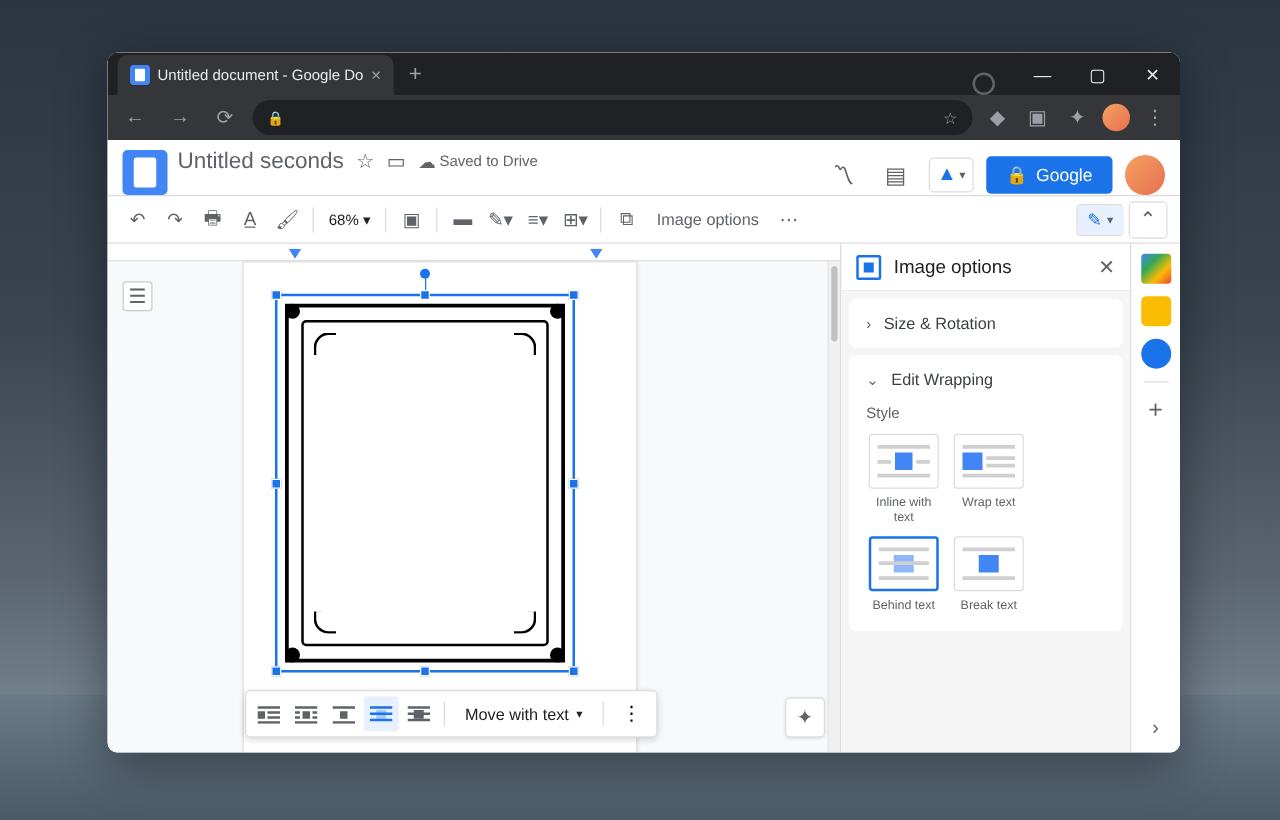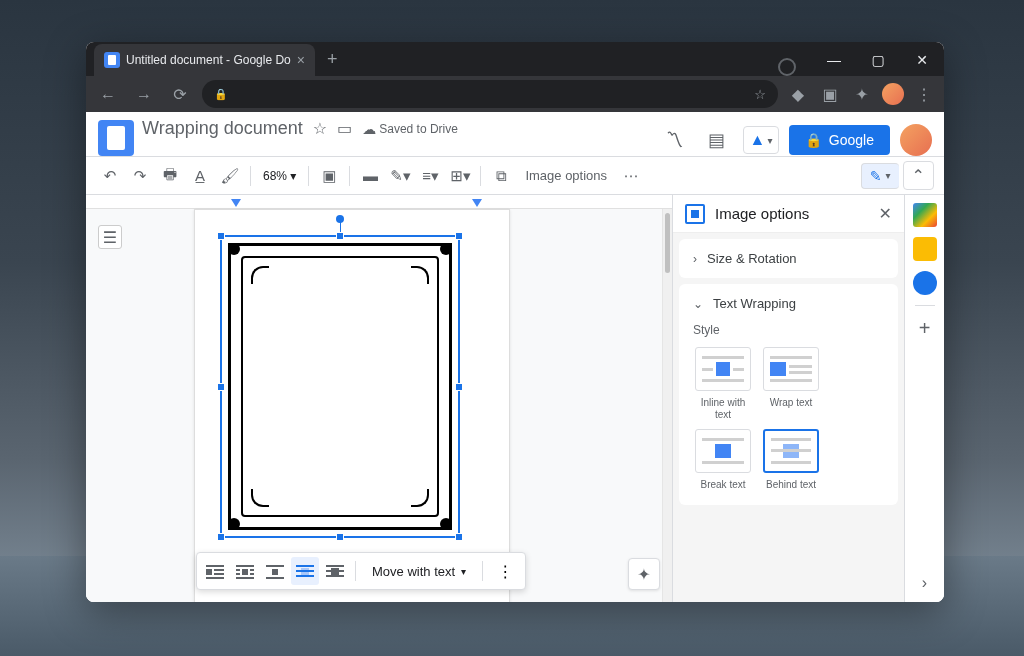--- a/index.html
+++ b/index.html
@@ -177,21 +177,21 @@
       <div class="avatar-ext"></div>
       <span>⋮</span>
     </div>
   </div>
 
   <div class="docs-app">
     <div class="docs-header">
       <div class="docs-logo"></div>
       <div class="docs-title-area">
         <div class="docs-title-row">
-          <span class="docs-title">Wrapping document</span>
+          <span class="docs-title">Untitled seconds</span>
           <span style="color:#5f6368;">☆</span>
           <span style="color:#5f6368;">▭</span>
           <span class="save-status">
               <span style="font-size:14px;">☁</span>
               <span>Saved to Drive</span>
             </span>
         </div>
       </div>
       <div class="header-right">
         <span class="header-icon">〽</span>
@@ -343,21 +343,21 @@
         <div class="sidebar-body">
           <div class="panel-section">
             <div class="section-header">
               <span class="section-chevron">›</span>
               <span>Size &amp; Rotation</span>
             </div>
           </div>
           <div class="panel-section">
             <div class="section-header">
               <span class="section-chevron">⌄</span>
-              <span>Text Wrapping</span>
+              <span>Edit Wrapping</span>
             </div>
             <div class="section-body">
               <div class="style-label">Style</div>
               <div class="wrap-grid">
                 <div class="wrap-option">
                   <div class="wrap-preview">
                       <div class="wp-line"></div>
                       <div style="display:flex;gap:3px;align-items:center;width:100%;">
                         <div class="wp-line" style="width:12px;"></div>
                         <div class="wp-square"></div>
@@ -375,37 +375,37 @@
                         <div style="flex:1;display:flex;flex-direction:column;gap:3px;">
                           <div class="wp-line"></div>
                           <div class="wp-line"></div>
                         </div>
                       </div>
                       <div class="wp-line"></div>
                     </div>
                   <span class="wrap-option-label">Wrap text</span>
                 </div>
                 <div class="wrap-option">
-                  <div class="wrap-preview">
-                      <div class="wp-line"></div>
-                      <div class="wp-square" style="align-self:center;"></div>
-                      <div class="wp-line"></div>
-                    </div>
-                  <span class="wrap-option-label">Break text</span>
-                </div>
-                <div class="wrap-option">
                   <div class="wrap-preview selected">
                       <div class="wp-line"></div>
                       <div style="position:relative;width:100%;height:14px;">
                         <div class="wp-square" style="position:absolute;left:50%;top:0;transform:translateX(-50%);opacity:0.6;"></div>
                         <div class="wp-line" style="position:absolute;top:5px;width:100%;"></div>
                       </div>
                       <div class="wp-line"></div>
                     </div>
                   <span class="wrap-option-label">Behind text</span>
+                </div>
+                <div class="wrap-option">
+                  <div class="wrap-preview">
+                      <div class="wp-line"></div>
+                      <div class="wp-square" style="align-self:center;"></div>
+                      <div class="wp-line"></div>
+                    </div>
+                  <span class="wrap-option-label">Break text</span>
                 </div>
               </div>
 
             </div>
           </div>
         </div>
       </div>
 
       <div class="right-rail">
         <div class="rail-icon rail-cal"></div>

